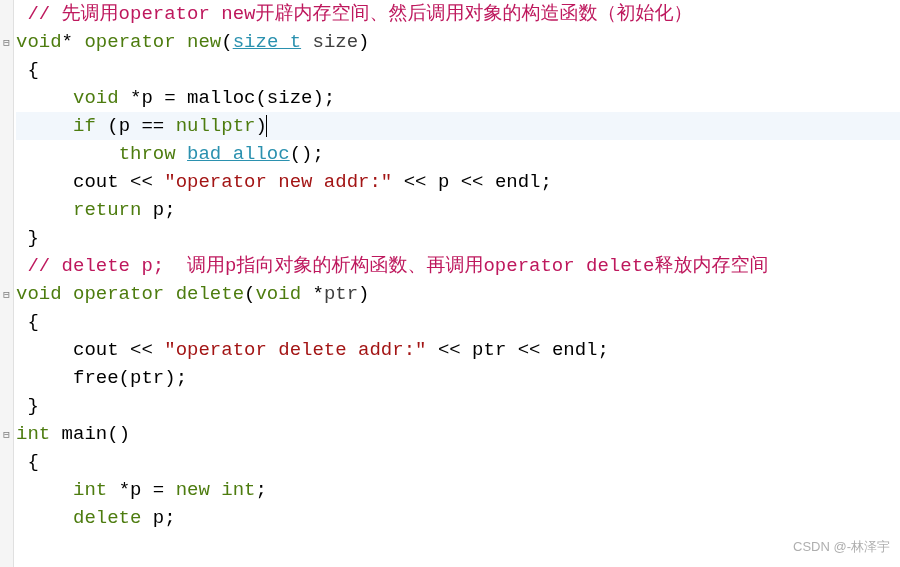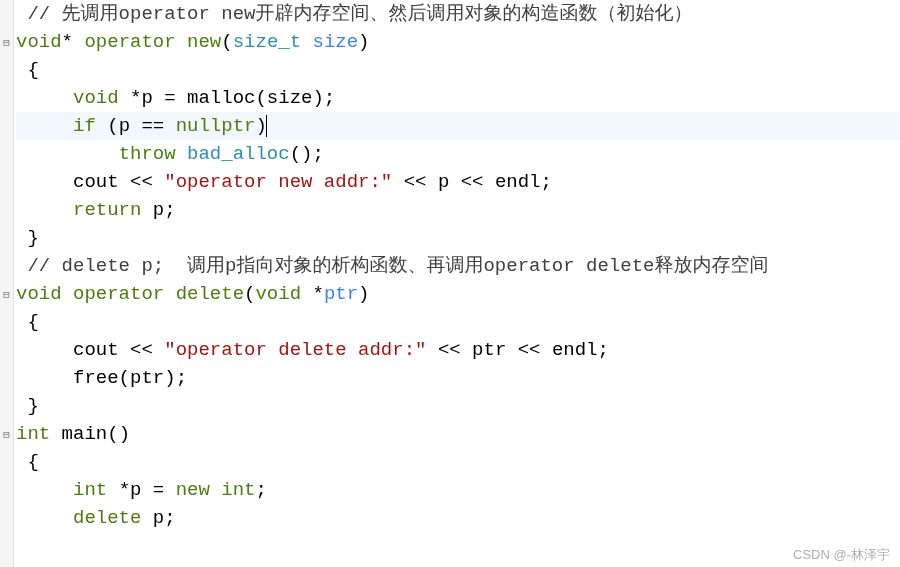--- a/index.html
+++ b/index.html
@@ -38,38 +38,38 @@
       white-space: pre;
       position: relative;
     }
     .line {
       height: 28px;
       position: relative;
     }
     .line.highlighted {
       background: rgba(230, 240, 250, 0.5);
     }
-    .c-comment { color: #404040; text-align: center; }
+    .c-comment { color: #be185d; text-align: center; }
     .c-keyword { color: #4d7c0f; }
-    .c-type { color: #2b91af; }
+    .c-type { color: #2b91af; text-decoration: underline; }
     .c-string { color: #a31515; }
     .c-default { color: #000000; }
-    .c-gray { color: #3b82f6; }
+    .c-gray { color: #404040; }
     .cursor-caret {
       display: inline-block;
       width: 1px;
       height: 22px;
       background: #000;
       vertical-align: middle;
       margin-left: -1px;
     }
     .watermark {
       position: absolute;
       right: 10px;
-      bottom: 3px;
+      bottom: 11px;
       font-size: 13px;
       color: rgba(120,120,120,0.6);
       font-family: sans-serif;
     }
   </style>
 </head>
 <body>
 
 <div class="editor">
   <div class="gutter" id="gutter">

